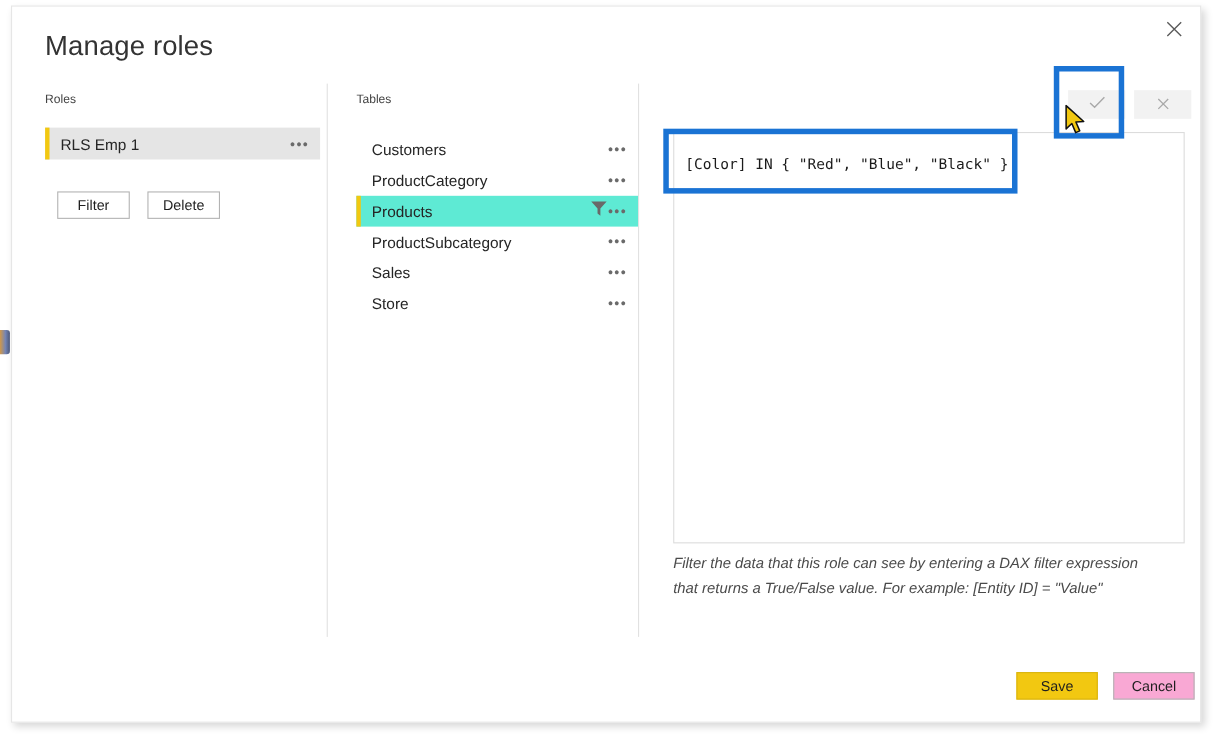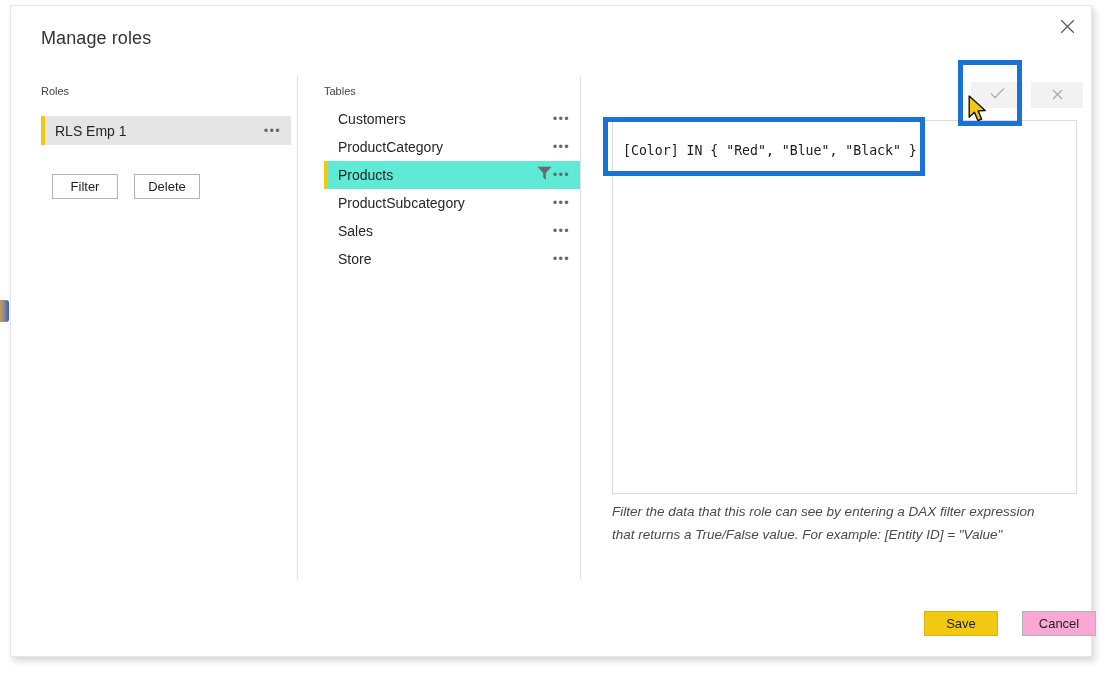--- a/index.html
+++ b/index.html
@@ -53,21 +53,21 @@
     justify-content: center;
     cursor: pointer;
   }
   #close-btn svg { display: block; }
 
   
   .dlg-title {
     position: absolute;
     left: 30px;
     top: 22px;
-    font-size: 18px;
+    font-size: 25px;
     font-weight: 400;
     color: #333333;
     letter-spacing: .1px;
   }
 
   
   .col-head {
     position: absolute;
     font-size: 11px;
     font-weight: 400;
@@ -144,21 +144,21 @@
     font-size: 13px;
     color: #1f1f1f;
     cursor: pointer;
     padding: 0 8px;
   }
 
   
   #tables-list {
     position: absolute;
     left: 313px;
-    top: 99px;
+    top: 116px;
     width: 256px;
   }
   .table-row {
     position: relative;
     height: 28px;
     display: flex;
     align-items: center;
     cursor: pointer;
   }
   .table-row.selected { background: #5eead4; }
@@ -236,21 +236,21 @@
     color: #4a4a4a;
     font-style: italic;
   }
 
   
   #footer-actions {
     position: absolute;
     left: 913px;
     top: 605px;
     display: flex;
-    gap: 24px;
+    gap: 14px;
   }
   .footer-btn {
     width: 74px;
     height: 25px;
     font-family: "Liberation Sans", sans-serif;
     font-size: 13px;
     cursor: pointer;
     border: 1px solid #b3b3b3;
     background: #f9a8d4;
     color: #1f1f1f;

